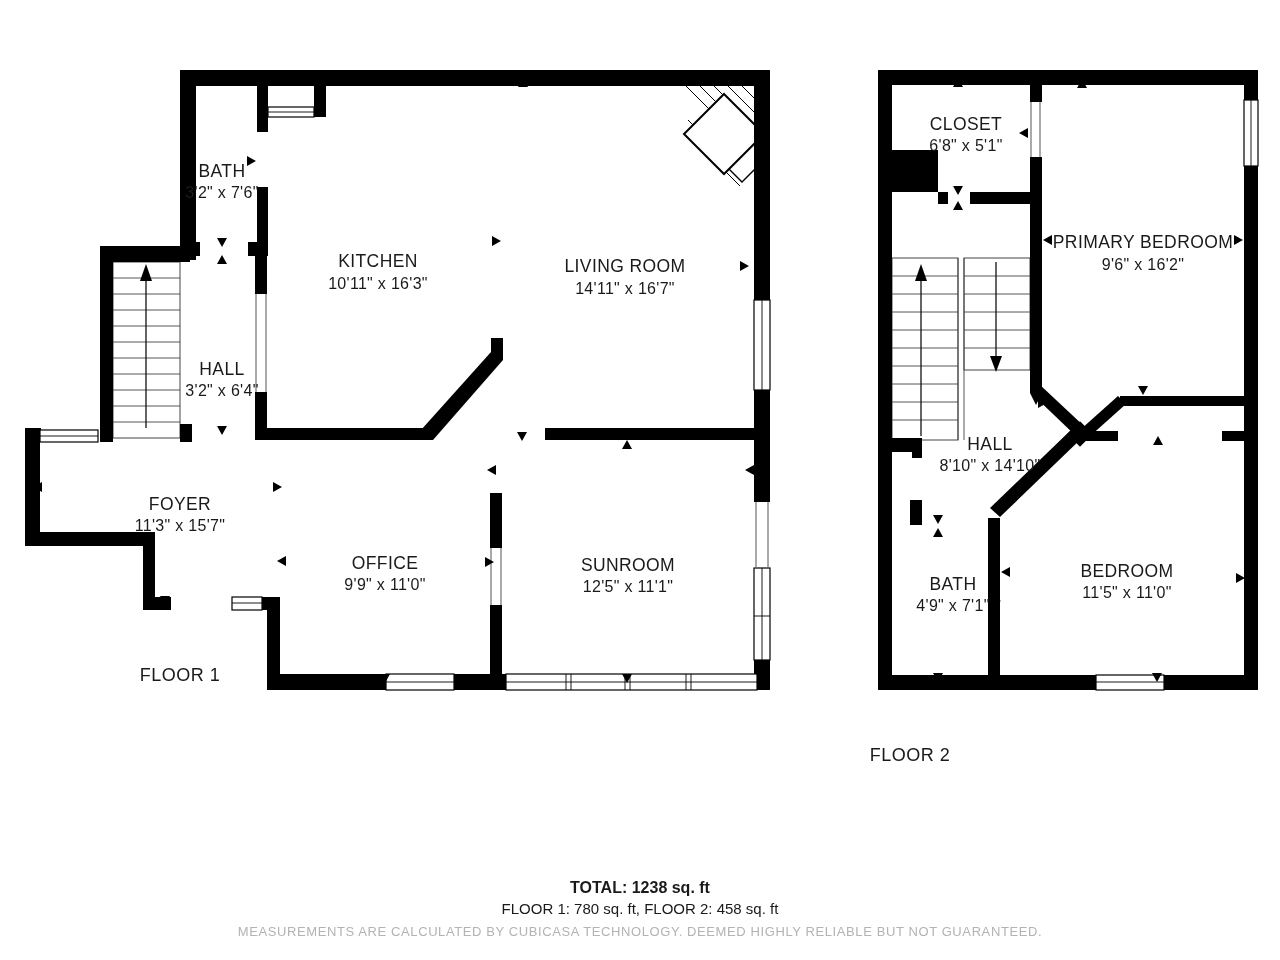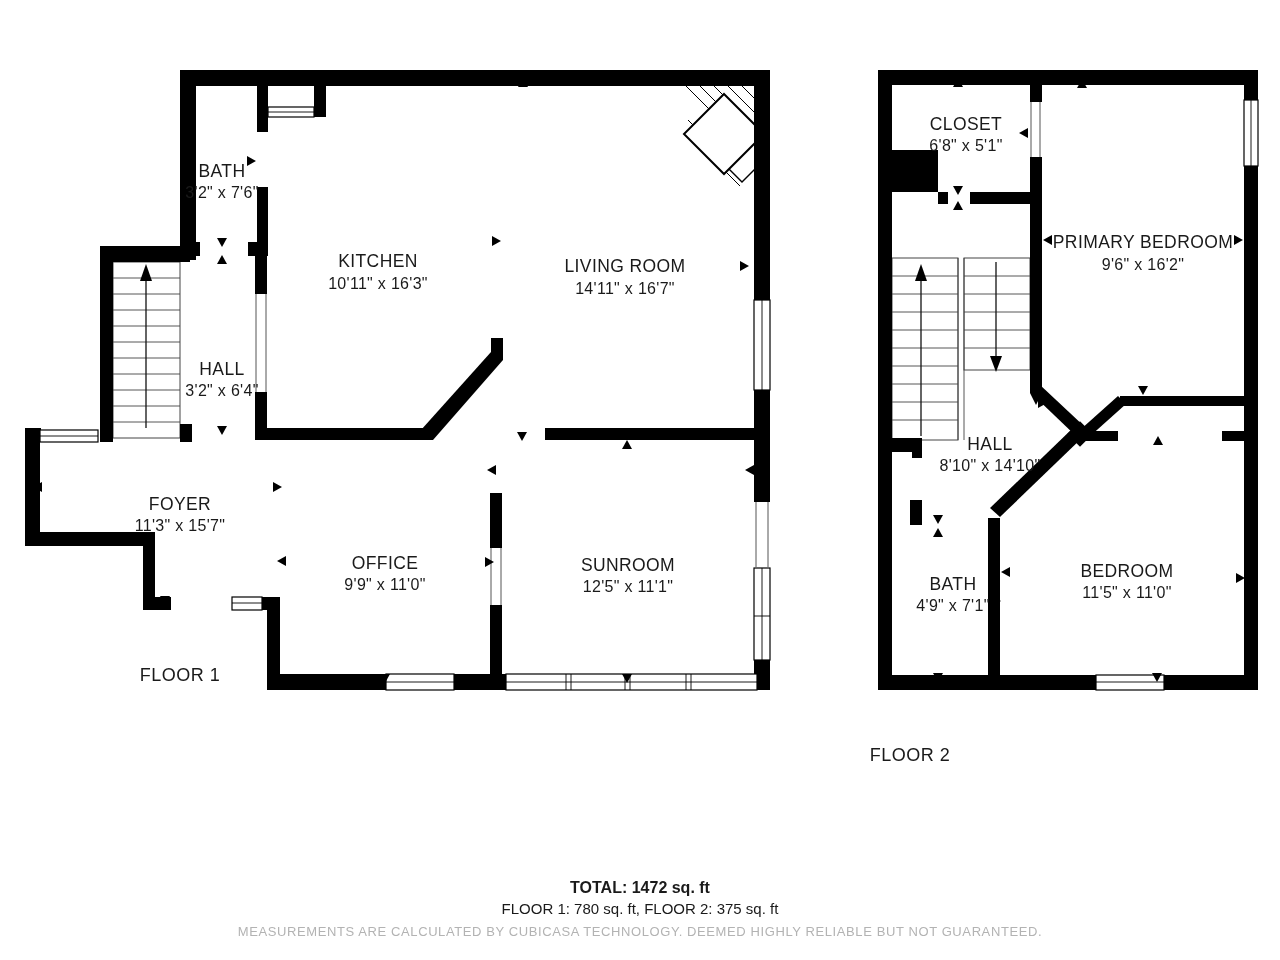--- a/index.html
+++ b/index.html
@@ -260,16 +260,16 @@
       <text class="room-dims" x="990" y="471" text-anchor="middle">8'10" x 14'10"</text>
       <text class="room-name" x="953" y="590" text-anchor="middle">BATH</text>
       <text class="room-dims" x="953" y="611" text-anchor="middle">4'9" x 7'1"</text>
       <text class="room-name" x="1127" y="577" text-anchor="middle">BEDROOM</text>
       <text class="room-dims" x="1127" y="598" text-anchor="middle">11'5" x 11'0"</text>
       <text class="floor-label" x="910" y="761" text-anchor="middle">FLOOR 2</text>
     </g>
   </g>
 </svg>
 
-  <div class="summary total">TOTAL: 1472 sq. ft</div>
-  <div class="summary floors">FLOOR 1: 780 sq. ft, FLOOR 2: 375 sq. ft</div>
+  <div class="summary total">TOTAL: 1238 sq. ft</div>
+  <div class="summary floors">FLOOR 1: 780 sq. ft, FLOOR 2: 458 sq. ft</div>
   <div class="summary disclaimer">MEASUREMENTS ARE CALCULATED BY CUBICASA TECHNOLOGY. DEEMED HIGHLY RELIABLE BUT NOT GUARANTEED.</div>
 </div>
 
 </body></html>

